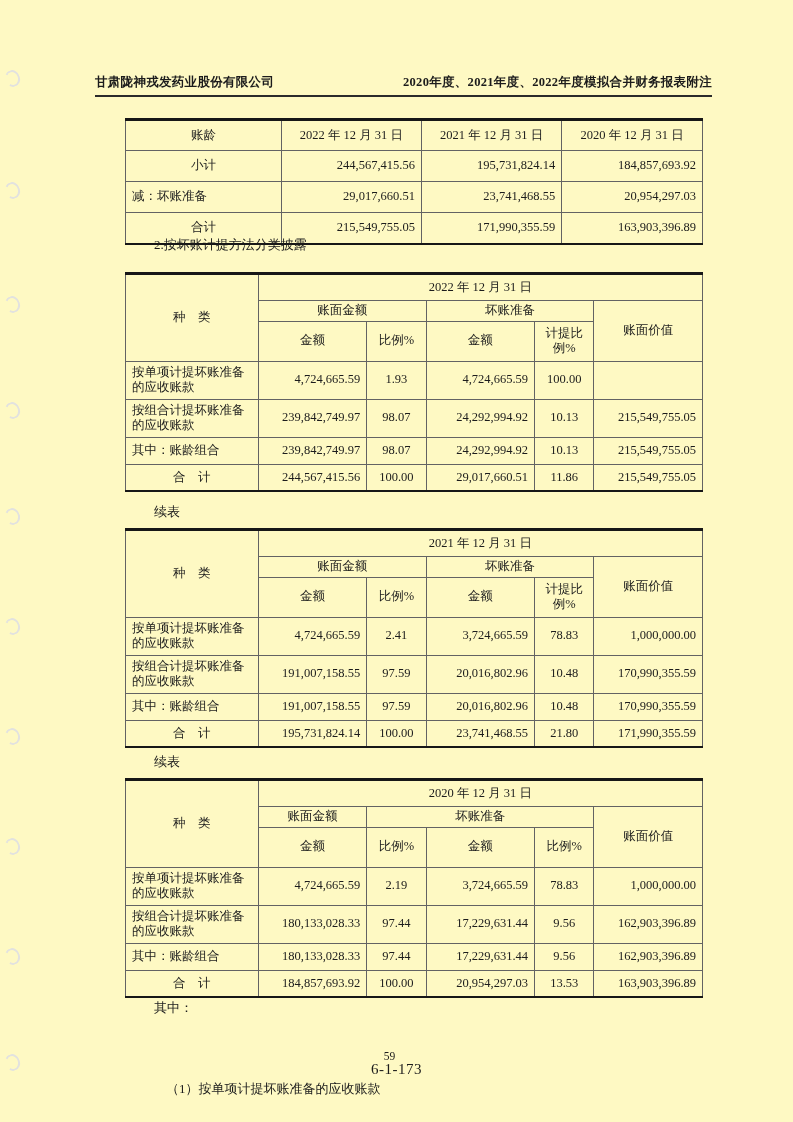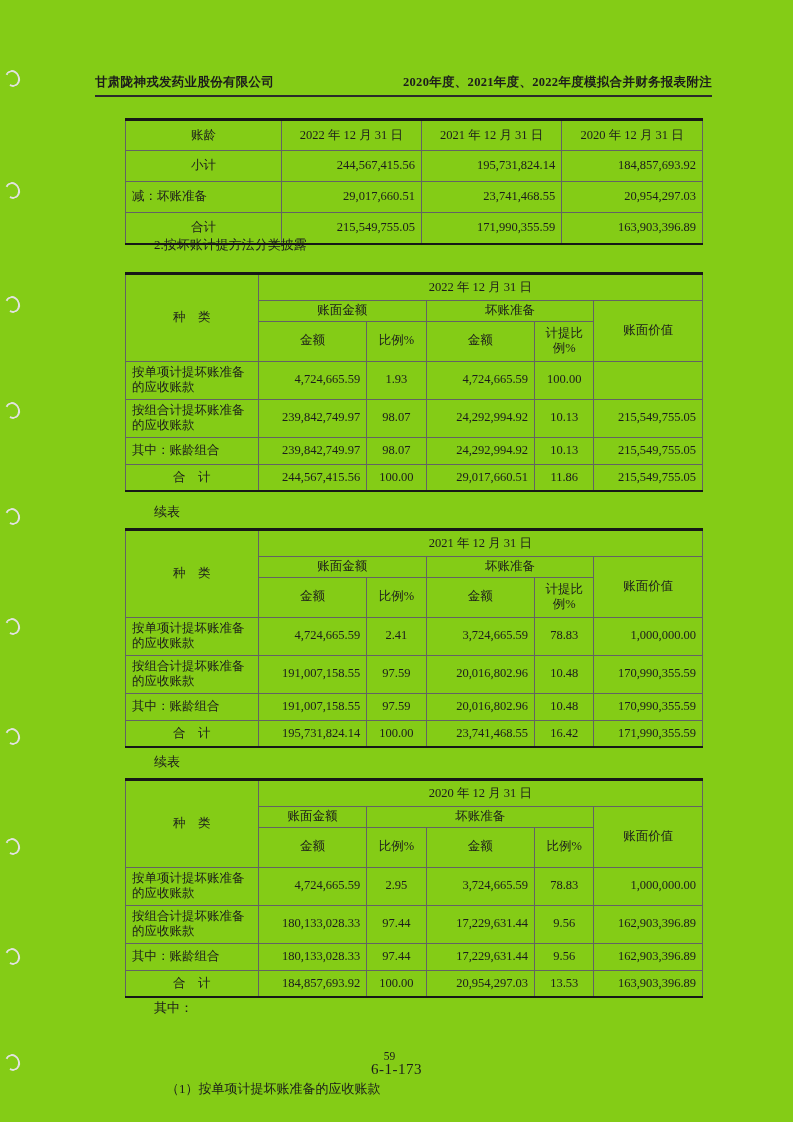--- a/index.html
+++ b/index.html
@@ -1,18 +1,18 @@
 <!DOCTYPE html>
 <html><head>
 <meta charset="utf-8">
 <style>
   html,body { margin:0; padding:0; background:#e8e8e6; }
   .page {
     position:relative; width:793px; height:1122px; margin:0 auto;
-    background:#84cc16; overflow:hidden;
+    background:#fef9c3; overflow:hidden;
     font-family:"Liberation Serif","DejaVu Serif",serif;
     color:#1c1c1c;
   }
   
   .curl {
     position:absolute; left:5px; width:11px; height:13px;
     border:2px solid #e2e2df; border-radius:50%;
     border-left-color:transparent; transform:rotate(-18deg);
   }
   
@@ -229,21 +229,21 @@
         <td class="center">97.59</td>
         <td class="num">20,016,802.96</td>
         <td class="center">10.48</td>
         <td class="num">170,990,355.59</td>
       </tr>
       <tr class="r-one">
         <td class="center">合　计</td>
         <td class="num">195,731,824.14</td>
         <td class="center">100.00</td>
         <td class="num">23,741,468.55</td>
-        <td class="center">16.42</td>
+        <td class="center">21.80</td>
         <td class="num">171,990,355.59</td>
       </tr>
     </tbody>
       </table>
   </div>
 
   <div class="freeline cont2">续表</div>
 
   <div class="tbl-wrap t4">
     <table class="doc-table mt">
@@ -267,21 +267,21 @@
       </tr>
       <tr class="r-sub">
         <td class="center">金额</td>
         <td class="center">比例%</td>
         <td class="center">金额</td>
         <td class="center">比例%</td>
       </tr>
       <tr class="r-two">
         <td class="label">按单项计提坏账准备的应收账款</td>
         <td class="num">4,724,665.59</td>
-        <td class="center">2.95</td>
+        <td class="center">2.19</td>
         <td class="num">3,724,665.59</td>
         <td class="center">78.83</td>
         <td class="num">1,000,000.00</td>
       </tr>
       <tr class="r-two">
         <td class="label">按组合计提坏账准备的应收账款</td>
         <td class="num">180,133,028.33</td>
         <td class="center">97.44</td>
         <td class="num">17,229,631.44</td>
         <td class="center">9.56</td>

